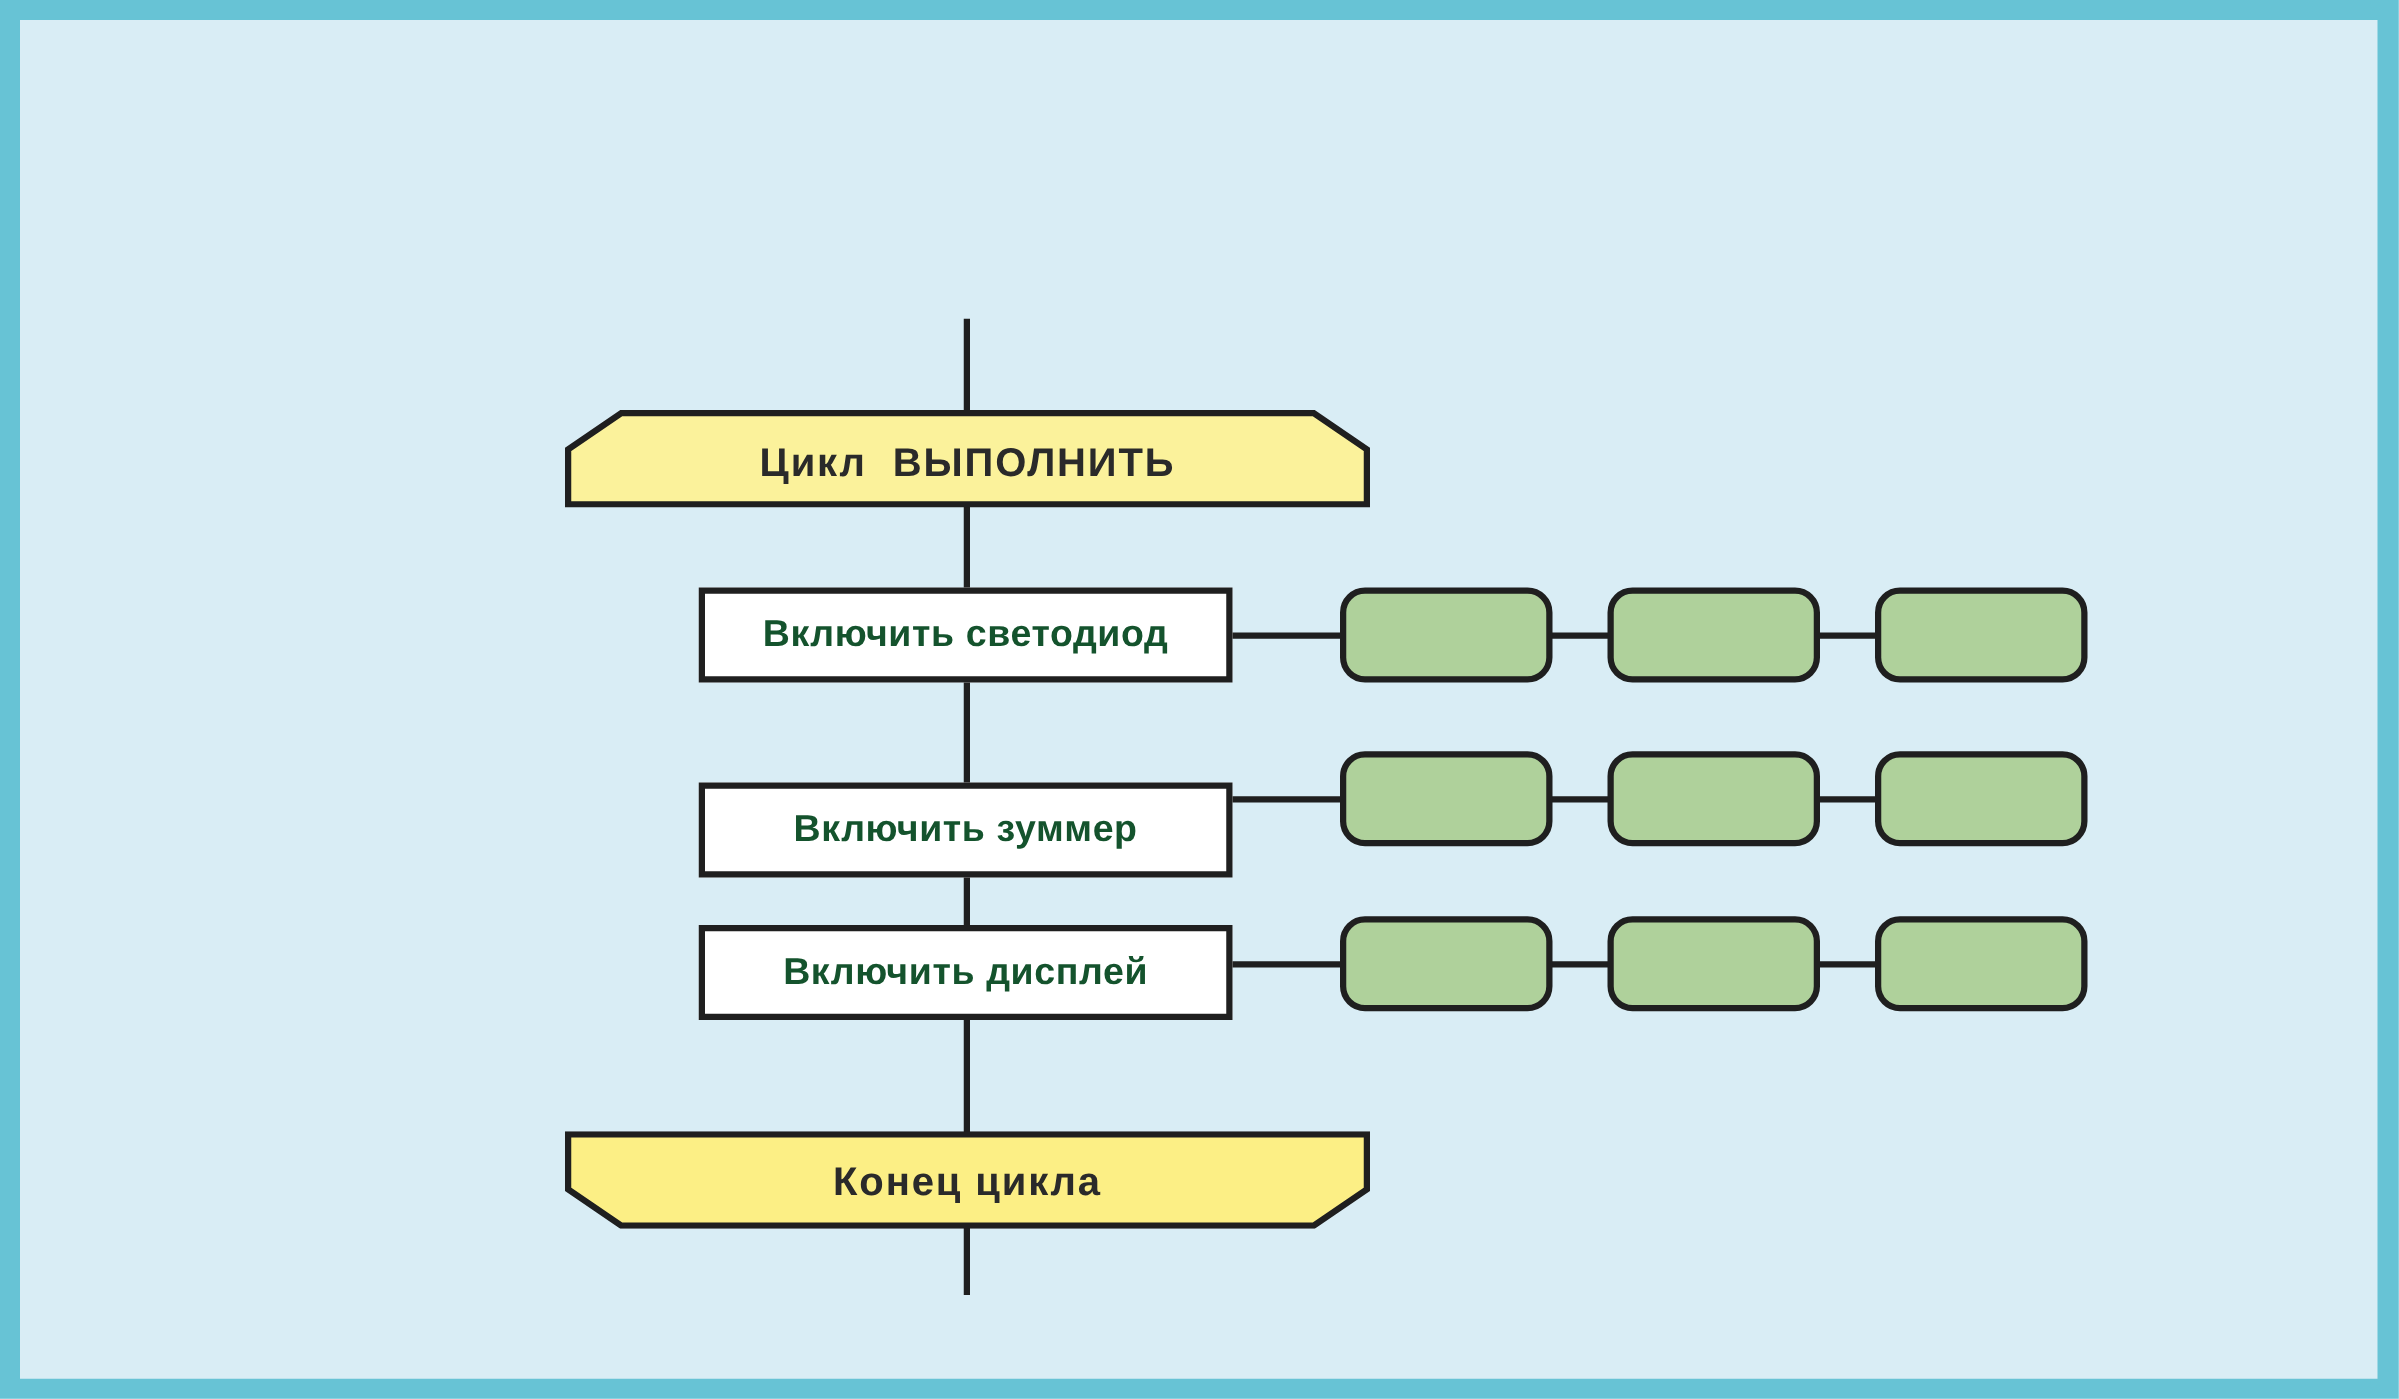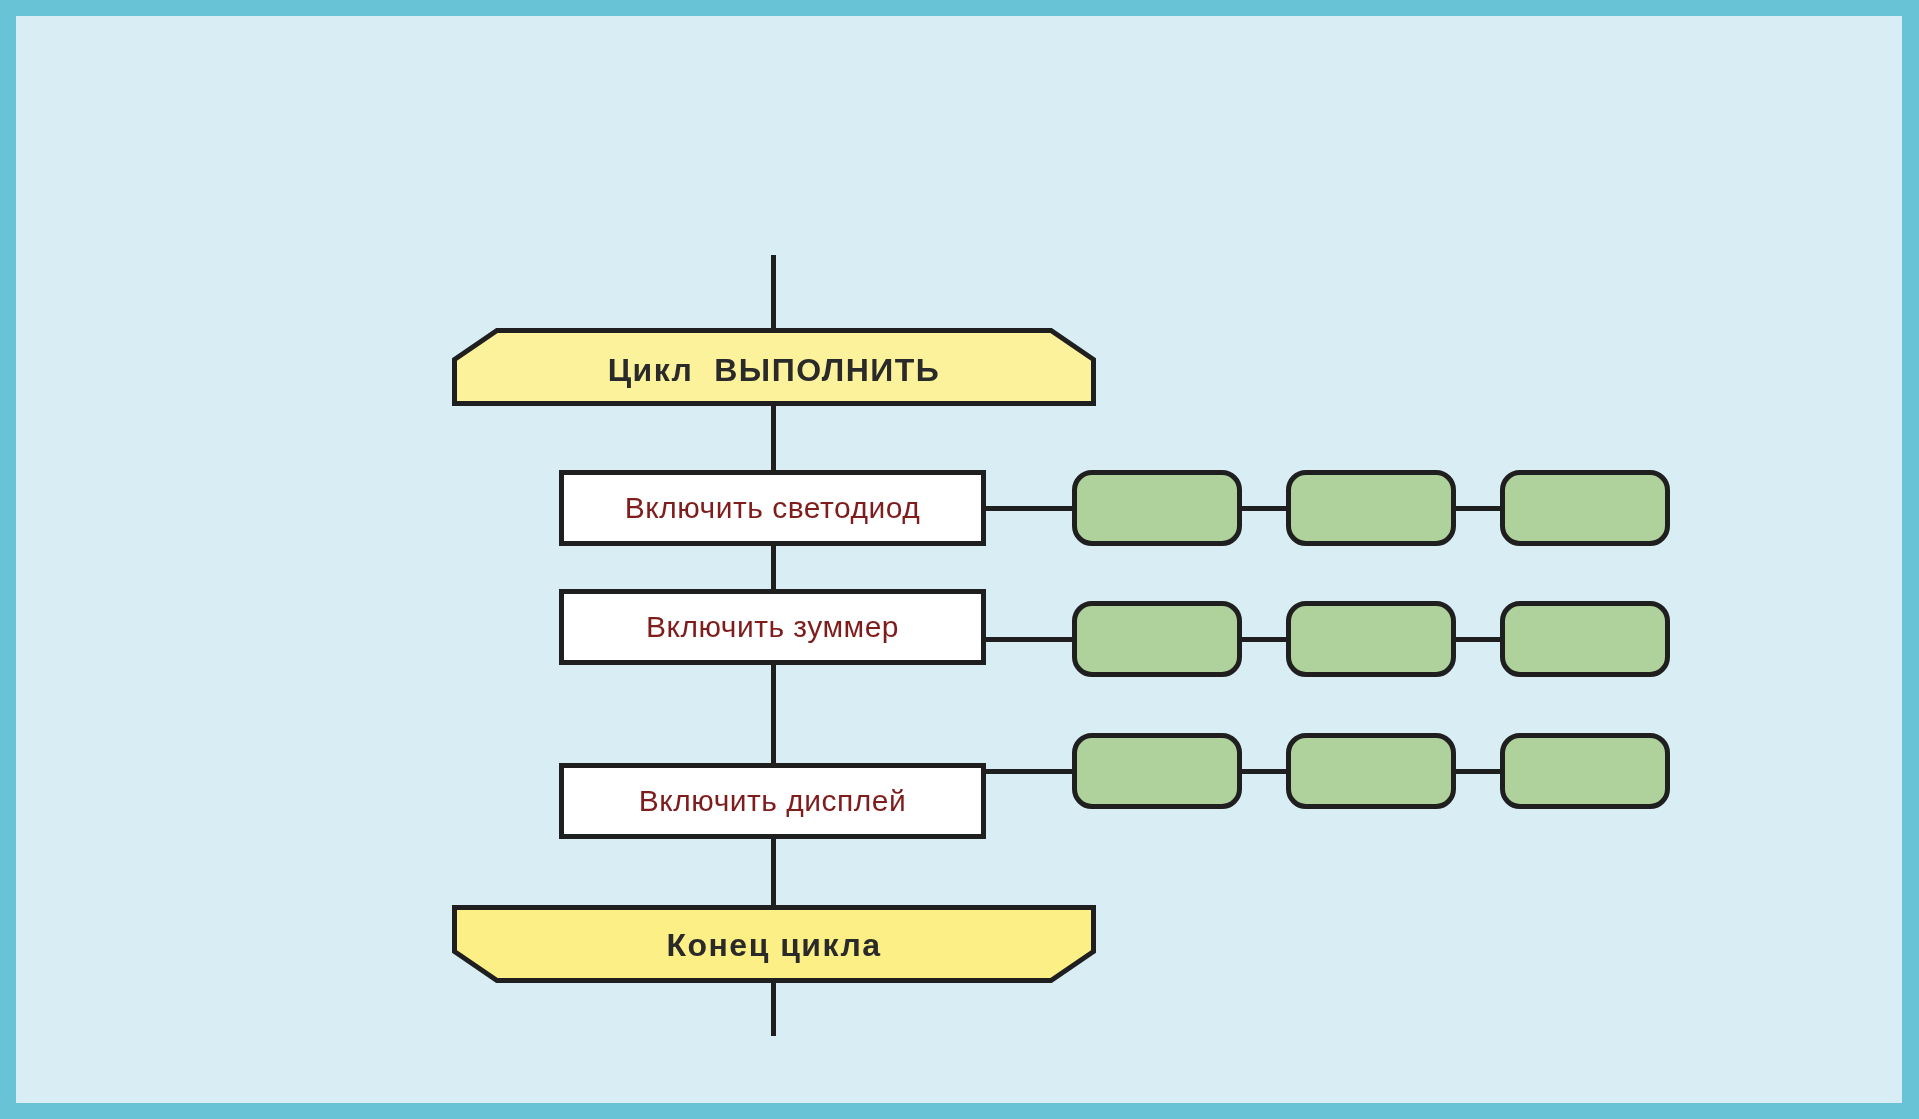--- a/index.html
+++ b/index.html
@@ -53,23 +53,23 @@
   .step-box {
     position: absolute;
     left: 543px; width: 427px; height: 76px;
     box-sizing: border-box;
     background: #FFFFFF;
     border: 5px solid #1F1F1F;
     display: flex; align-items: center; justify-content: center;
     z-index: 2;
   }
   .step-label {
-    color: #7f1d1d;
+    color: #14532d;
     font-size: 30px;
-    font-weight: 400;
+    font-weight: 700;
     letter-spacing: 0.5px;
     white-space: nowrap;
   }
   
   .slot {
     position: absolute;
     width: 170px; height: 76px;
     box-sizing: border-box;
     background: #AFD19B;
     border: 5px solid #1F1F1F;
@@ -96,28 +96,28 @@
       </svg>
     </div>
 
     <div class="step-box" style="top:454px">
       <span class="step-label">Включить светодиод</span>
     </div>
     <div class="slot" style="left:1056px; top:454px"></div>
     <div class="slot" style="left:1270px; top:454px"></div>
     <div class="slot" style="left:1484px; top:454px"></div>
 
-    <div class="step-box" style="top:573px">
+    <div class="step-box" style="top:610px">
       <span class="step-label">Включить зуммер</span>
     </div>
     <div class="slot" style="left:1056px; top:585px"></div>
     <div class="slot" style="left:1270px; top:585px"></div>
     <div class="slot" style="left:1484px; top:585px"></div>
 
-    <div class="step-box" style="top:747px">
+    <div class="step-box" style="top:724px">
       <span class="step-label">Включить дисплей</span>
     </div>
     <div class="slot" style="left:1056px; top:717px"></div>
     <div class="slot" style="left:1270px; top:717px"></div>
     <div class="slot" style="left:1484px; top:717px"></div>
 
     <div class="banner banner-bottom">
       <svg viewBox="0 0 644 78" xmlns="http://www.w3.org/2000/svg">
         <polygon points="2.5,2.5 641.5,2.5 641.5,46.5 599,75.5 45,75.5 2.5,46.5" fill="#FCEF85" stroke="#1F1F1F" stroke-width="5"></polygon>
         <text x="322" y="40" text-anchor="middle" dominant-baseline="central">Конец цикла</text>

